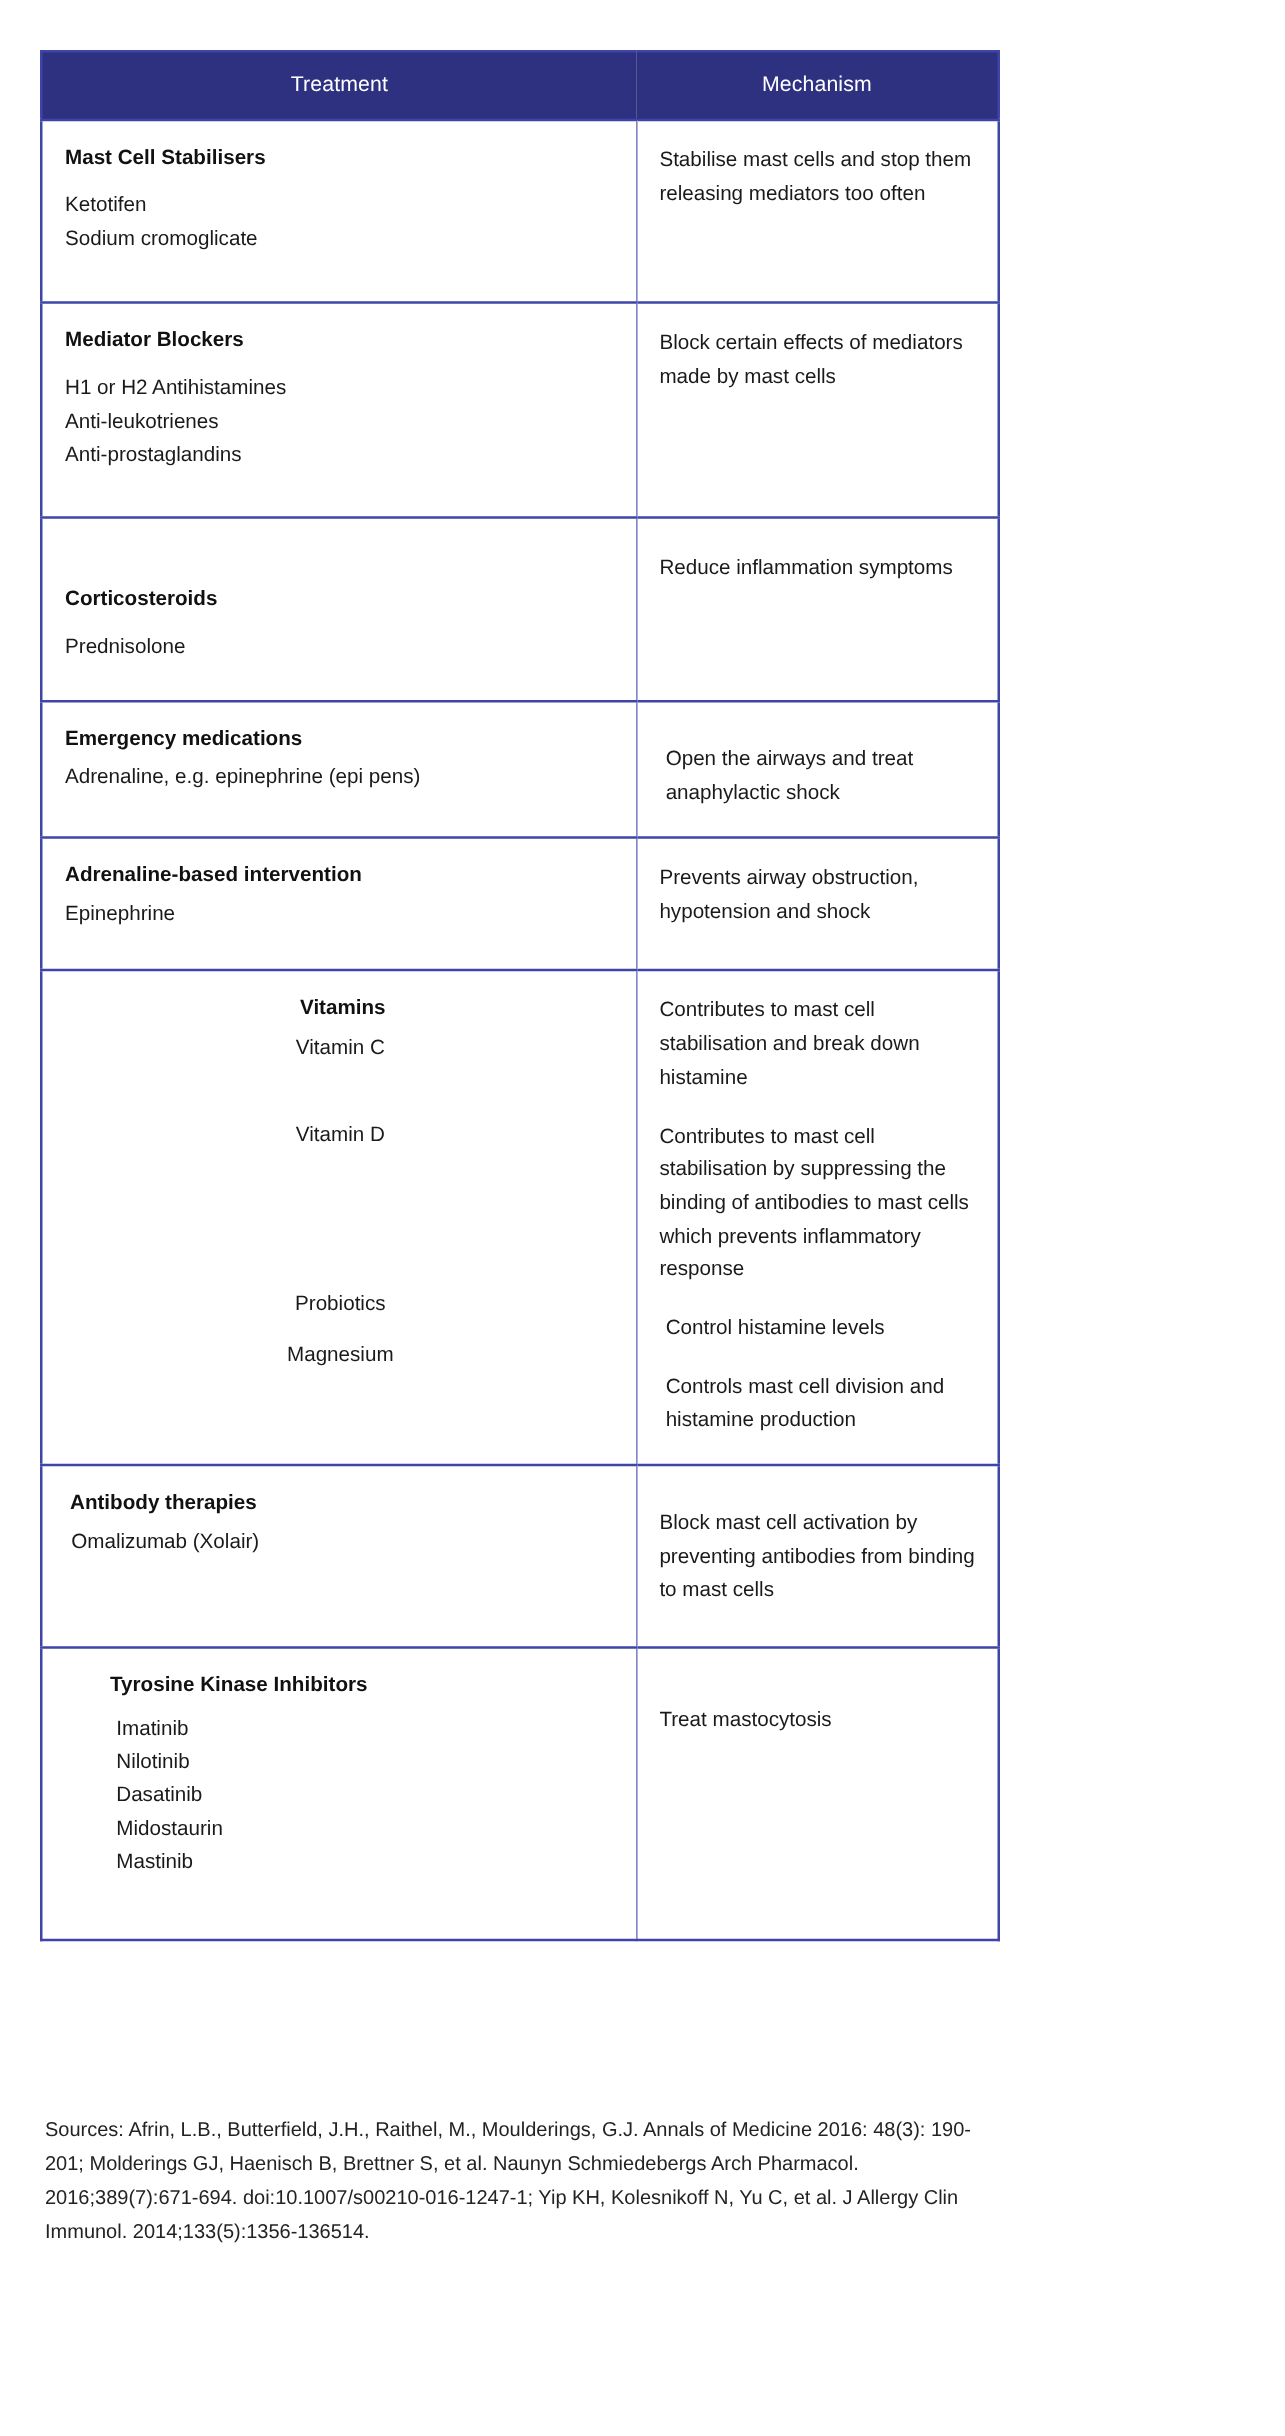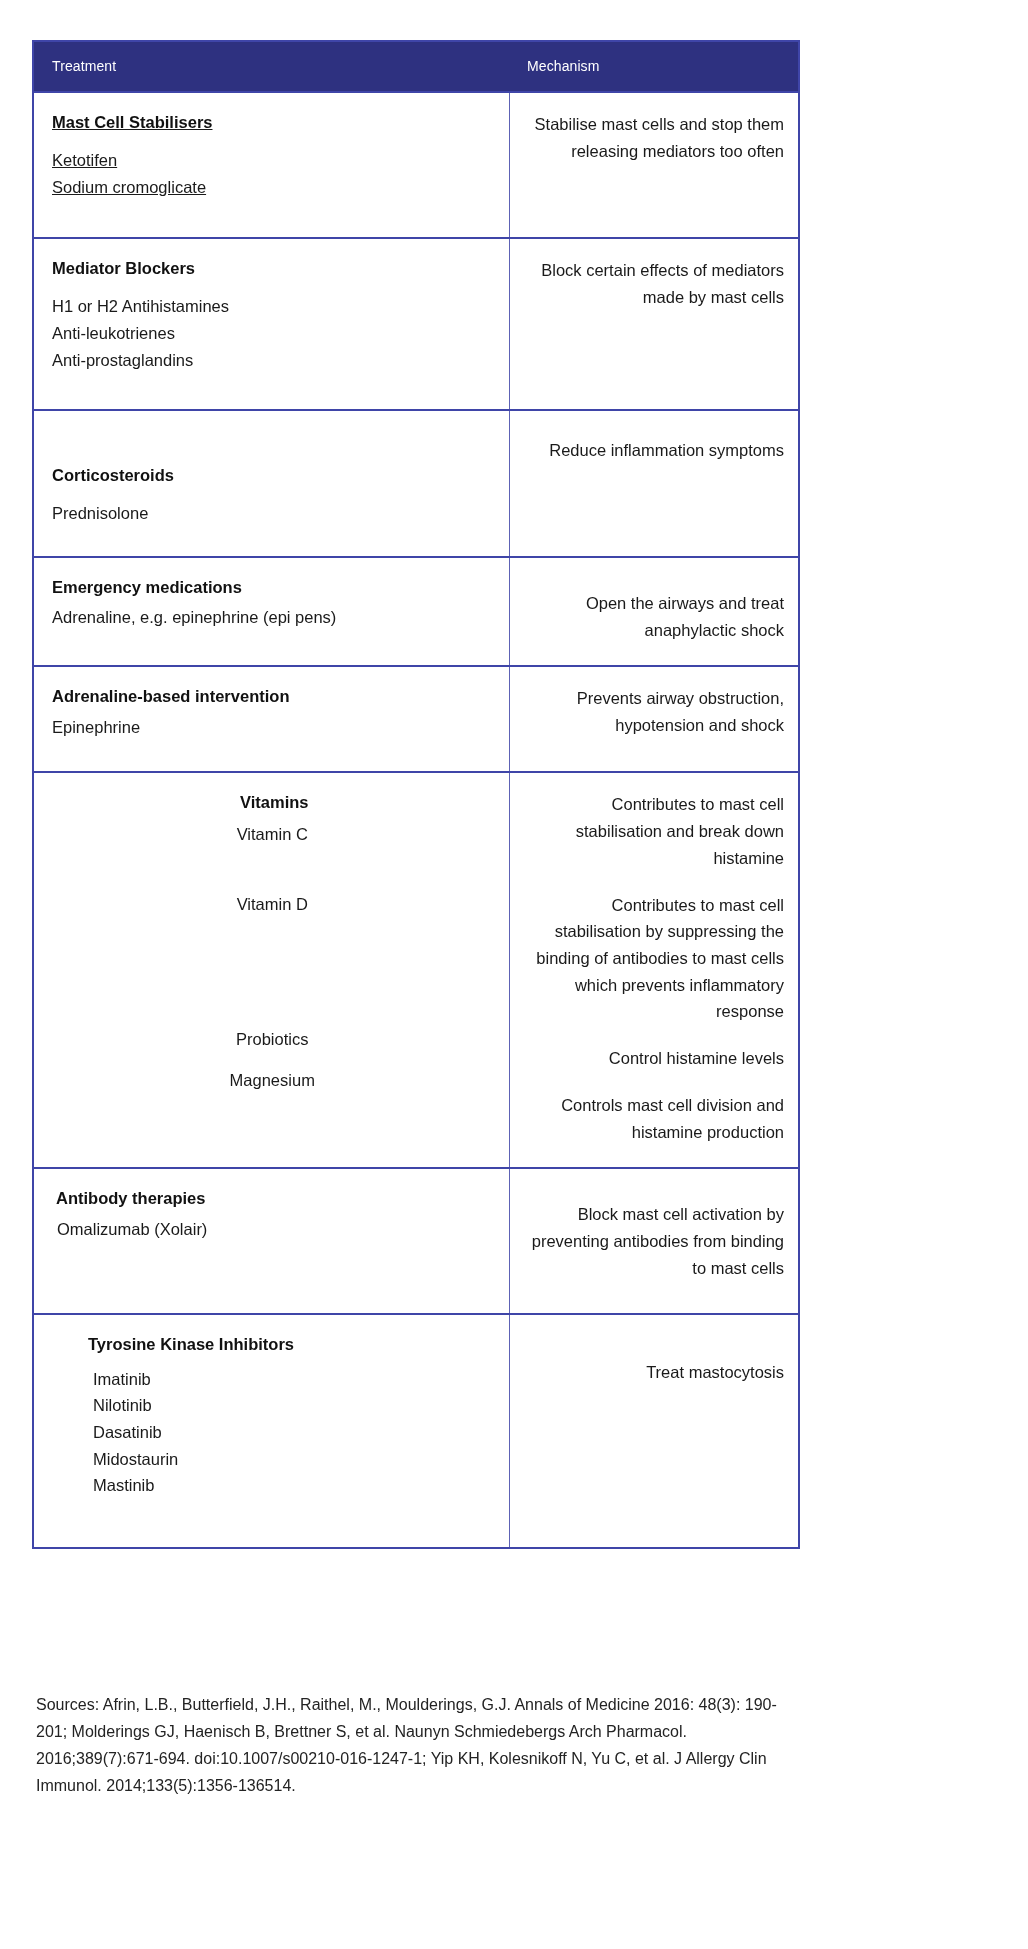--- a/index.html
+++ b/index.html
@@ -37,22 +37,22 @@
     border: 2px solid #3f45a8;
   }
 
   table.tx-table col.c-left  { width: 476px; }
   table.tx-table col.c-right { width: 290px; }
 
   thead th {
     background: #2e3180;
     color: #ffffff;
     font-weight: 400;
-    font-size: 14px;
-    text-align: left;
+    font-size: 17px;
+    text-align: center;
     padding: 16px 18px 17px 18px;
     border: none;
     letter-spacing: 0.1px;
   }
   thead th.th-right {
     padding-left: 18px;
   }
 
   tbody td {
     border-top: 2px solid #3f45a8;
@@ -81,21 +81,20 @@
     color: #1a1a1a;
     margin: 0;
   }
   .tx-item.indent-1 { padding-left: 5px; }
 
   .mech {
     font-size: 16.5px;
     line-height: 1.62;
     color: #1a1a1a;
     margin: 0;
-    text-align: right;
   }
   .mech.nudge { padding-left: 5px; }
 
   
   .sp-8   { height: 8px; }
   .sp-14  { height: 14px; }
   .sp-20  { height: 20px; }
   .sp-26  { height: 26px; }
   .sp-44  { height: 44px; }
   .sp-108 { height: 108px; }
@@ -124,21 +123,21 @@
       <thead>
         <tr>
           <th class="th-left">Treatment</th>
           <th class="th-right">Mechanism</th>
         </tr>
       </thead>
       <tbody>
 
         <tr>
           <td>
-            <div class="cell-pad-l" style="min-height:104px;text-decoration:underline;">
+            <div class="cell-pad-l" style="min-height:104px;">
               <div class="tx-head">Mast Cell Stabilisers</div>
               <div class="tx-item">Ketotifen</div>
               <div class="tx-item">Sodium cromoglicate</div>
             </div>
           </td>
           <td>
             <div class="cell-pad-r">
               <div class="mech">Stabilise mast cells and stop them releasing mediators too often</div>
             </div>
           </td>

